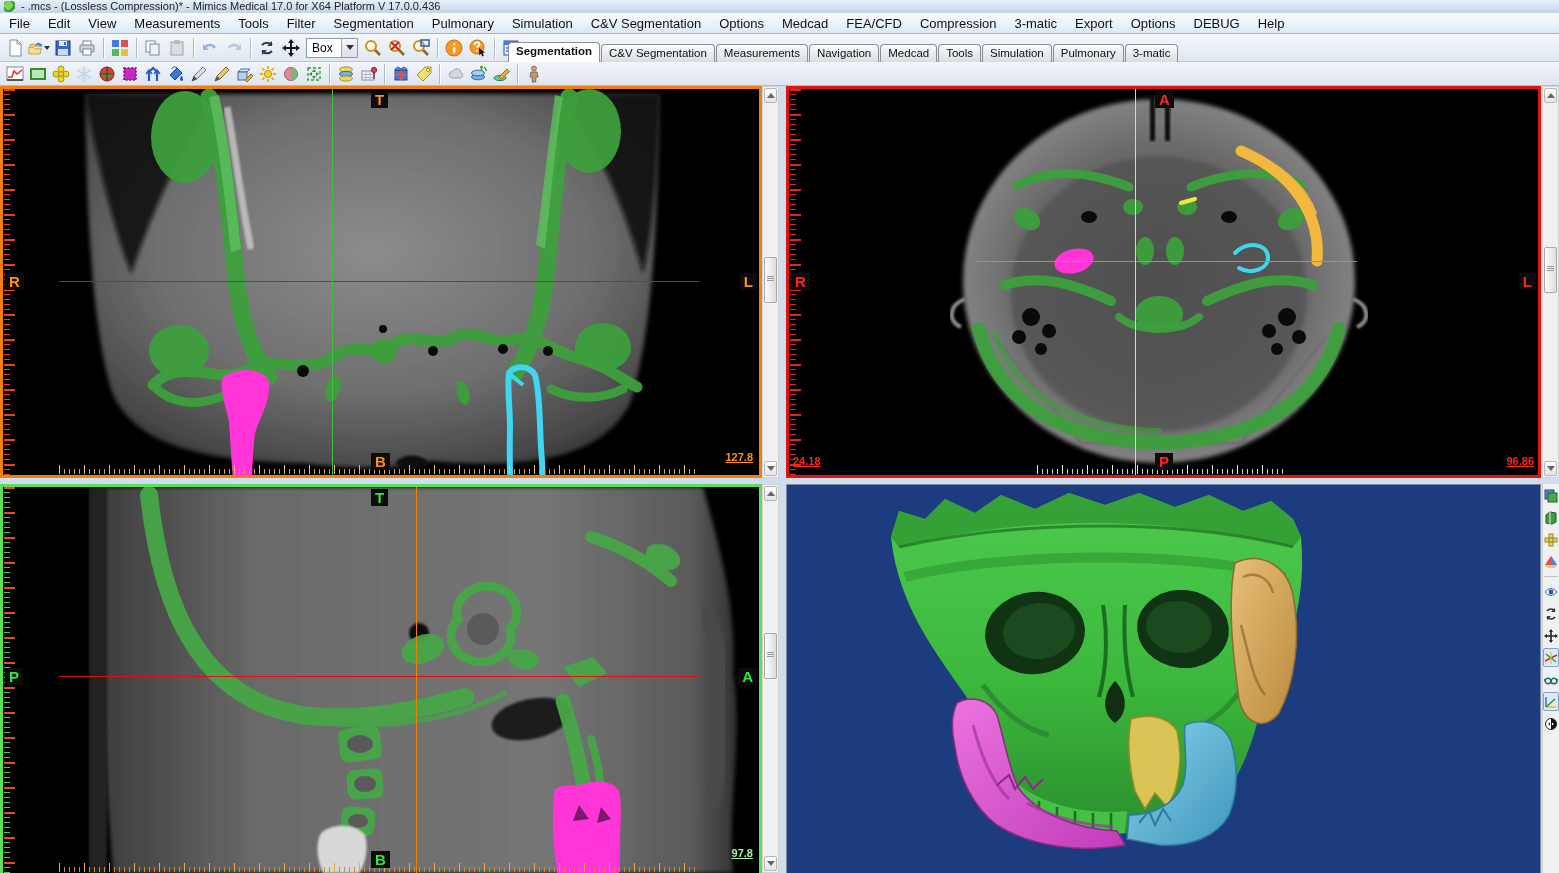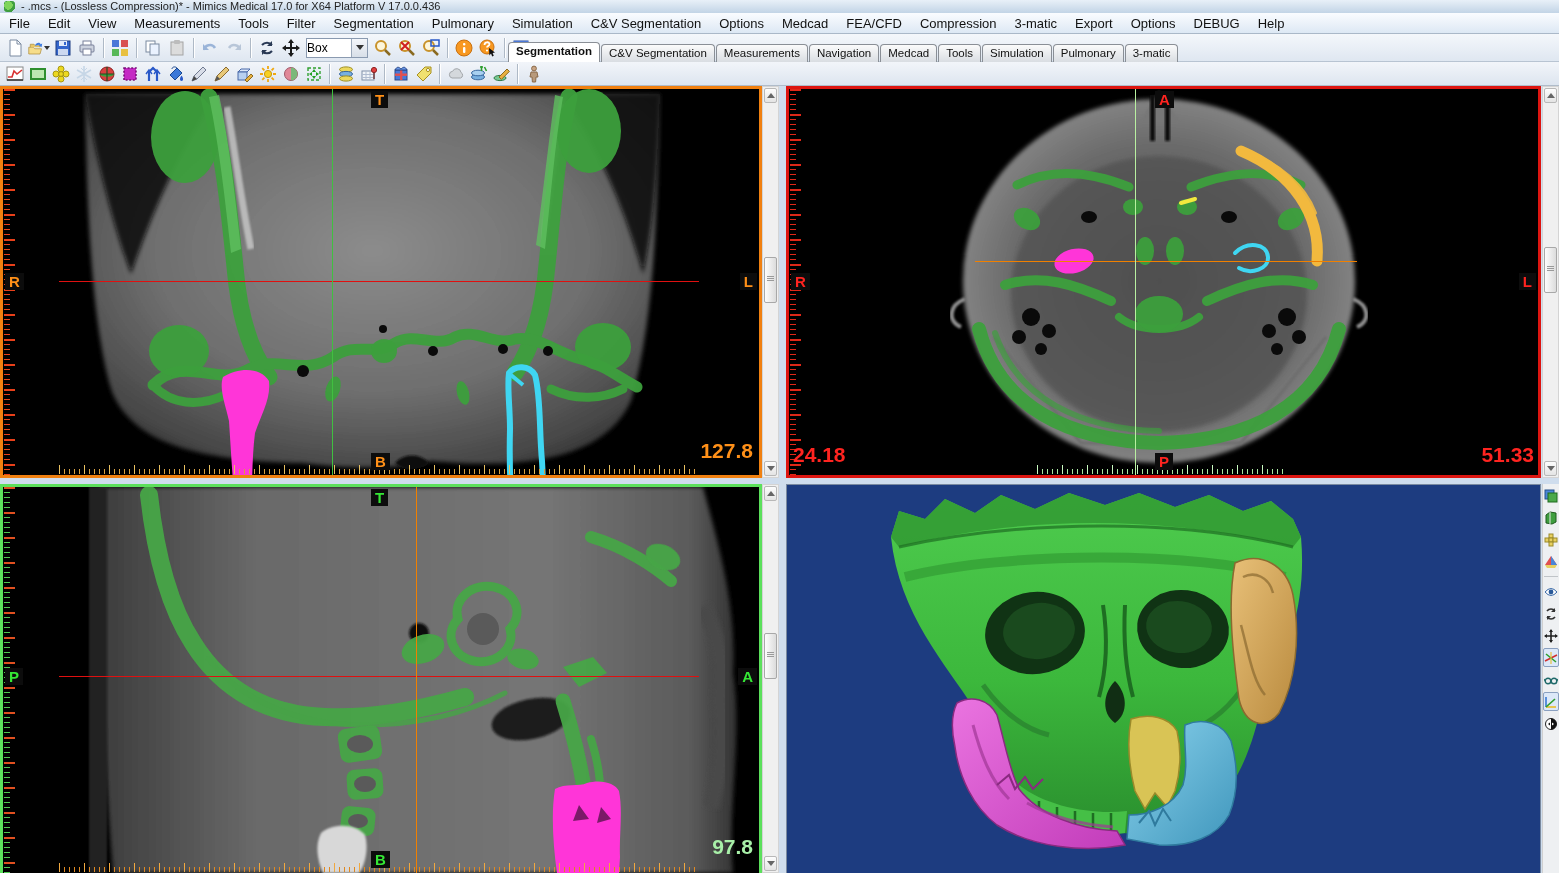--- a/index.html
+++ b/index.html
@@ -25,21 +25,21 @@
     background:linear-gradient(#f4f7fb,#dfe7f1); border-bottom:1px solid #b8c4d2;
     display:flex; align-items:center; padding-left:3px; }
   .toolbar2 { position:absolute; left:0; top:62px; width:1559px; height:24px;
     background:linear-gradient(#f2f5fa,#dde5ef); border-bottom:1px solid #b0bcca;
     display:flex; align-items:center; padding-left:3px; }
   .ti { width:24px; height:24px; display:flex; align-items:center; justify-content:center;
     border:1px solid transparent; border-radius:2px; }
   .toolbar2 .ti { width:23px; height:22px; }
   .tsep { width:1px; height:20px; background:#aeb9c6; margin:0 4px; box-shadow:1px 0 0 #fff; }
   .combo { display:flex; align-items:center; height:20px; border:1px solid #8a9ab0;
-    background:#fff; font-size:12px; margin:0 3px; width:62px; position:relative; }
+    background:#fff; font-size:12px; margin:0 3px; width:52px; padding-left:5px; position:relative; }
   .combo .caret { position:absolute; right:0; top:0; width:16px; height:18px;
     background:linear-gradient(#f4f6fa,#d8dfe8); border-left:1px solid #9aa8ba;
     display:flex; align-items:center; justify-content:center; }
   .tri-down { width:0; height:0; border-left:4px solid transparent; border-right:4px solid transparent;
     border-top:5px solid #333; }
   .dd-caret { width:0;height:0;border-left:3px solid transparent;border-right:3px solid transparent;
     border-top:4px solid #333; margin-left:1px;}
 
   
   .tabstrip { position:absolute; left:508px; top:42px; height:20px; display:flex; align-items:flex-end; }
@@ -51,21 +51,21 @@
   
   .vp { position:absolute; background:#000; }
   .vp svg.scene { position:absolute; left:0; top:0; }
   #vp-coronal  { left:0;   top:86px;  width:762px; height:392px; border:3px solid #f08010; }
   #vp-axial    { left:786px;top:86px; width:755px; height:392px; border:3px solid #dd1510; }
   #vp-sagittal { left:0;   top:484px; width:762px; height:389px; border:3px solid #5ce05c; border-bottom:none;}
   #vp-3d       { left:786px;top:484px;width:755px; height:389px; border:1px solid #7a8aa0; border-bottom:none; background:#1d3c80;}
 
   .olabel { position:absolute; font-size:15px; font-weight:bold; line-height:15px;
     background:#0c0c0c; padding:1px 4px; z-index:6; }
-  .sliceval { position:absolute; font-size:21px; font-weight:bold; z-index:6; }
+  .sliceval { position:absolute; font-size:11px; font-weight:bold; z-index:6;text-decoration:underline; }
   .c-orange { color:#ff9018; } .c-red { color:#ff2420; } .c-green { color:#35e835; } .c-pgreen { color:#a8f0a8; }
 
   .xline, .yline { position:absolute; z-index:5; }
   .xline { height:1px; } .yline { width:1px; }
 
   
   .rul-left-min { position:absolute; left:1px; top:0; bottom:0; width:6px; z-index:4;
     background:repeating-linear-gradient(to bottom, var(--tc) 0 1px, transparent 1px 5px); }
   .rul-left-maj { position:absolute; left:1px; top:0; bottom:0; width:11px; z-index:4;
     background:repeating-linear-gradient(to bottom, var(--tc) 0 2px, transparent 2px 25px); }
@@ -575,21 +575,21 @@
     <div class="yline" style="left:346px; top:0; height:386px; background:#b8f0a0;"></div>
     <div class="rul-left-min" style="--tc:#e02818;"></div>
     <div class="rul-left-maj" style="--tc:#e02818;"></div>
     <div class="rul-bot-min" style="--tc:#a8e8a0; left:248px; width:246px;"></div>
     <div class="rul-bot-maj" style="--tc:#c8f8c0; left:248px; width:246px;"></div>
     <div class="olabel c-red" style="left:366px; top:2px;">A</div>
     <div class="olabel c-red" style="left:366px; top:364px;">P</div>
     <div class="olabel c-red" style="left:2px;  top:184px;">R</div>
     <div class="olabel c-red" style="right:2px; top:184px;">L</div>
     <div class="sliceval c-red" style="left:4px; bottom:8px;">24.18</div>
-    <div class="sliceval c-red" style="right:4px; bottom:8px;">51.33</div>
+    <div class="sliceval c-red" style="right:4px; bottom:8px;">96.86</div>
   </div>
 
   <div class="sbar" style="left:1542px; top:86px; height:392px;">
     <div class="sbtn sb-up">
         <span class="arr-up"></span>
       </div>
     <div class="sthumb" style="top:160px;"></div>
     <div class="sbtn sb-dn">
         <span class="arr-dn"></span>
       </div>

